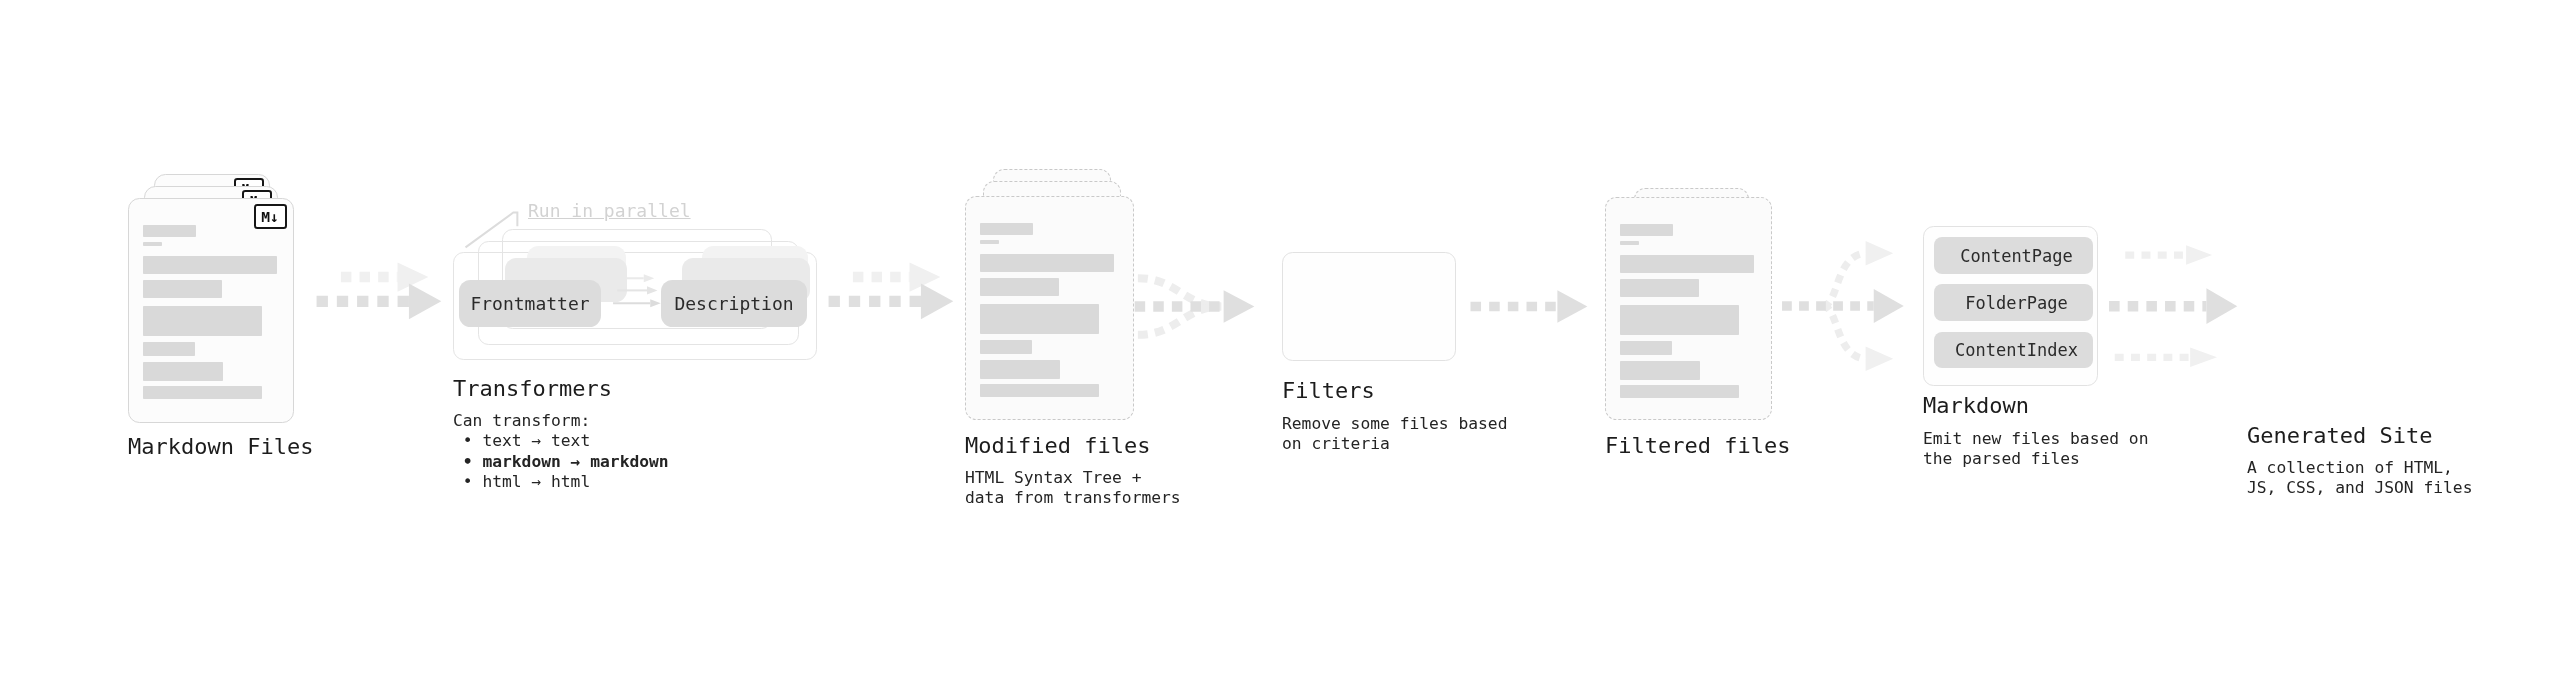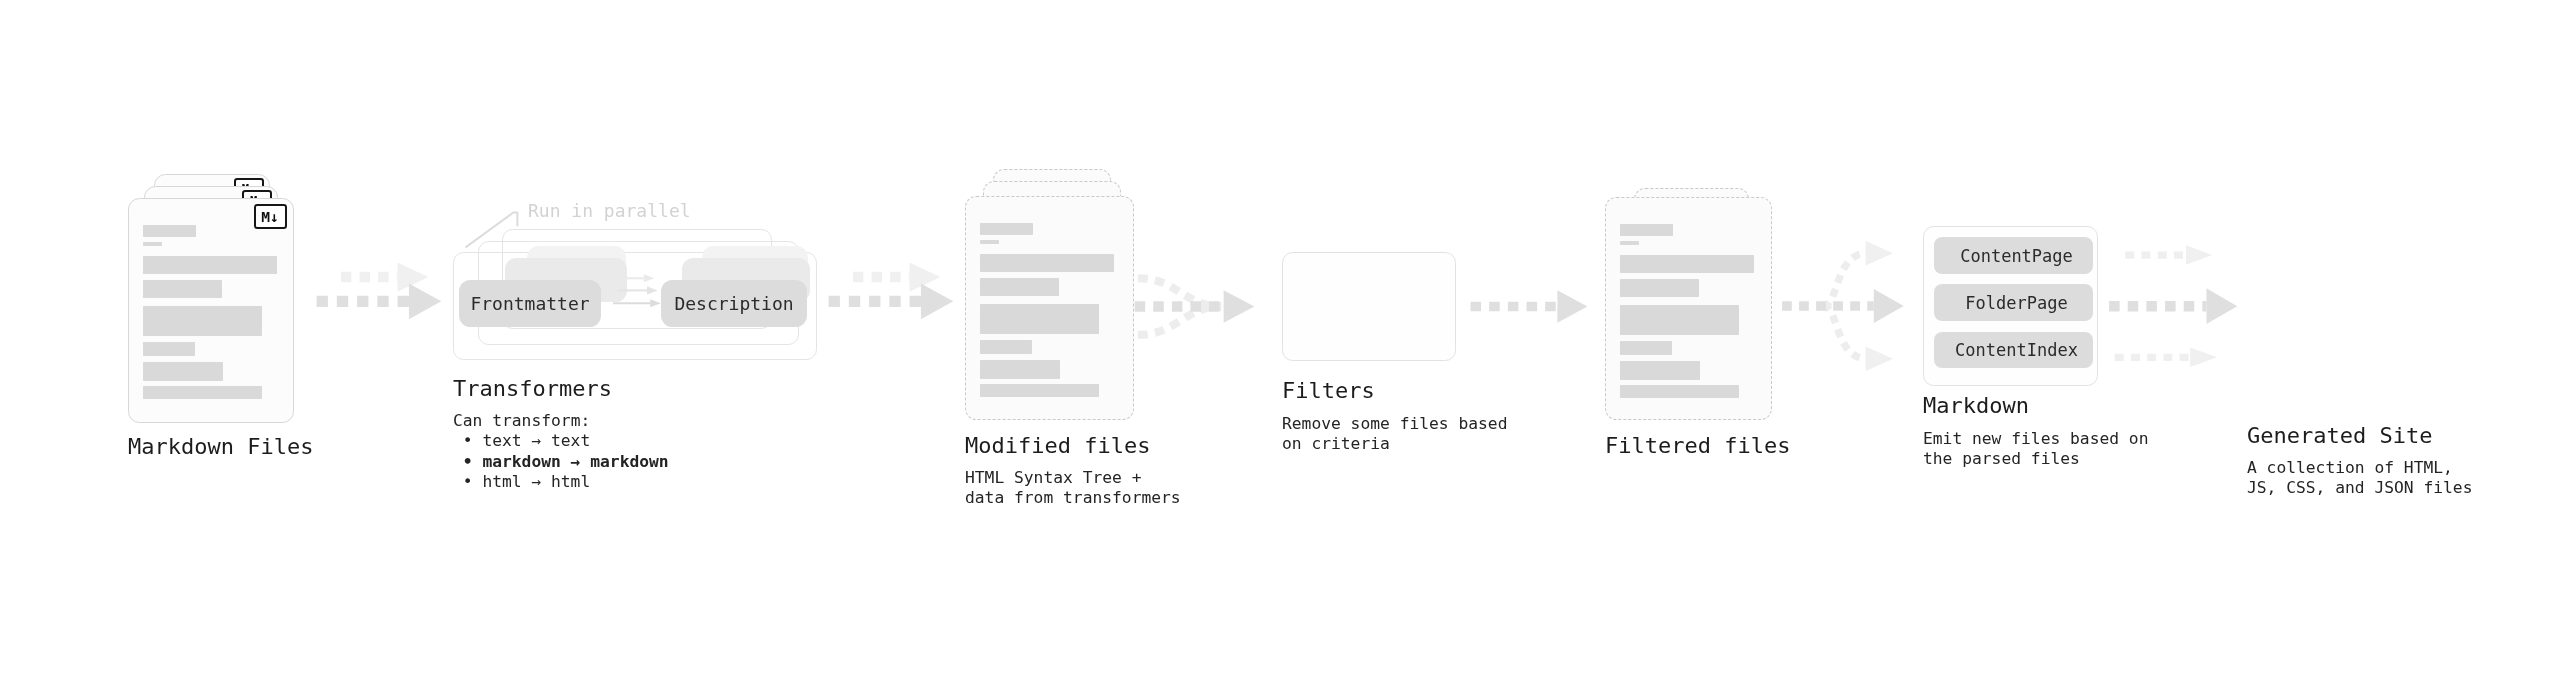--- a/index.html
+++ b/index.html
@@ -77,21 +77,21 @@
   <svg class="abs" style="left:310px;top:256px;" width="146" height="81" viewBox="0 0 180 100">
     <line x1="38" y1="26" x2="108" y2="26" stroke="#f0f0f0" stroke-width="13" stroke-dasharray="13 10"></line>
     <polygon points="108,8 146,26 108,44" fill="#f0f0f0"></polygon>
     <line x1="8" y1="56" x2="122" y2="56" stroke="#dfdfdf" stroke-width="14" stroke-dasharray="14 11"></line>
     <polygon points="122,34 162,56 122,78" fill="#dfdfdf"></polygon>
   </svg>
 
   <svg class="abs" style="left:455px;top:197px;" width="81" height="57" viewBox="0 0 100 70">
     <polyline points="13,62 72,19 77,19 77,36" stroke="#dcdcdc" stroke-width="2.5" fill="none"></polyline>
   </svg>
-  <div class="annotation" style="left:528px;top:200px;">Run in parallel</div>
+  <div class="annotation" style="left:528px;top:200px;text-decoration:underline;">Run in parallel</div>
 
   <div class="outer-box" style="left:502px;top:229px;width:268px;height:98px;"></div>
   <div class="outer-box" style="left:478px;top:241px;width:319px;height:102px;"></div>
   <div class="outer-box" style="left:453px;top:252px;width:362px;height:106px;"></div>
 
   <div class="pill ghost2" style="left:527px;top:246px;width:99px;height:39px;"></div>
   <div class="pill ghost1" style="left:505px;top:258px;width:122px;height:44px;"></div>
   <div class="pill ghost2" style="left:702px;top:246px;width:106px;height:39px;"></div>
   <div class="pill ghost1" style="left:682px;top:258px;width:128px;height:44px;"></div>
 

